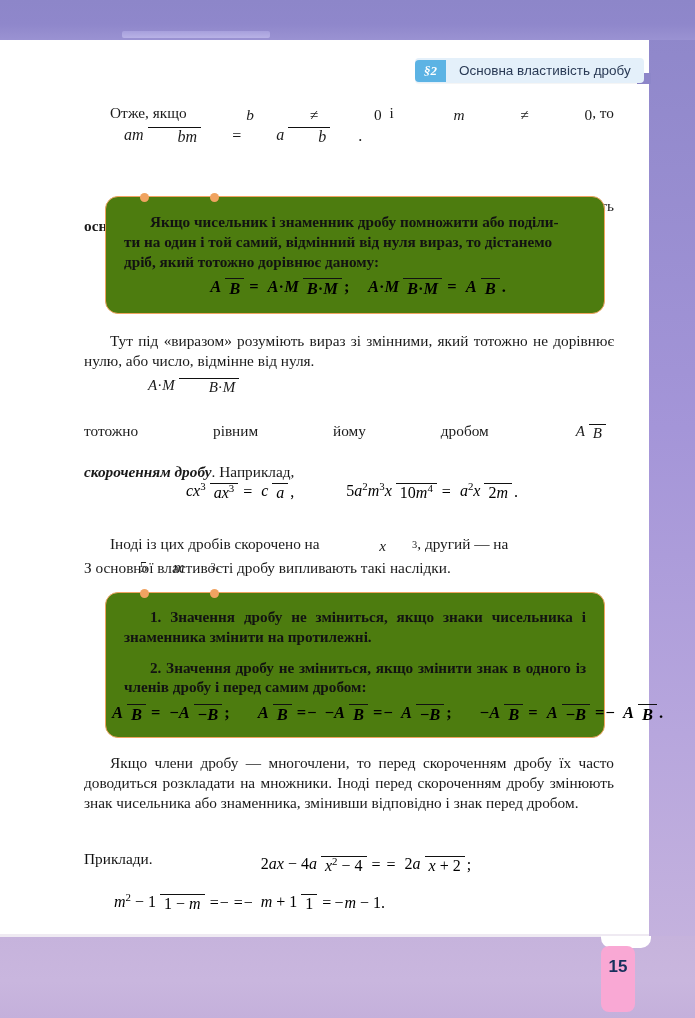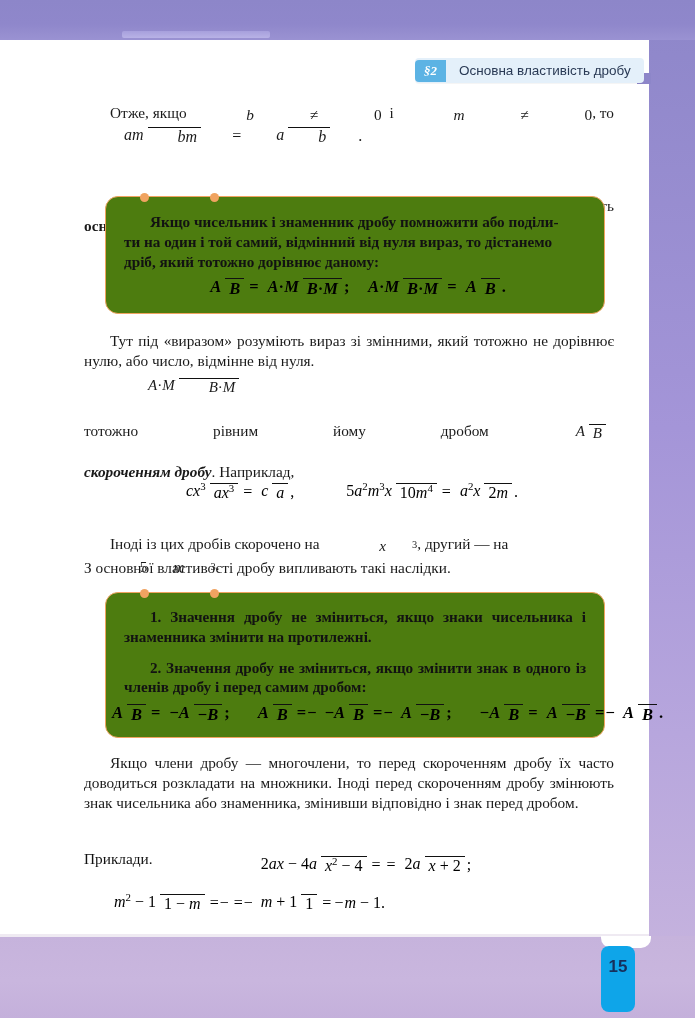--- a/index.html
+++ b/index.html
@@ -127,21 +127,21 @@
   }
   .callout .cmath{
     text-align:center;font-size:16.5px;font-weight:bold;padding-top:5px;
   }
   .callout .cmath .frac .den{border-top:1.6px solid #111;}
 
   
   #page-num{
     position:absolute;left:601px;top:946px;
     width:34px;height:66px;
-    background:#0ea5e9;
+    background:#f9a8d4;
     border-radius:8px;
     color:#17305c;
     font-family:"Liberation Sans", sans-serif;
     font-size:17px;font-weight:bold;
     display:flex;align-items:flex-start;justify-content:center;
     padding-top:11px;box-sizing:border-box;
   }
   #page-num-tab{
     position:absolute;left:601px;top:936px;width:50px;height:12px;
     background:#ffffff;border-radius:0 0 10px 10px;

